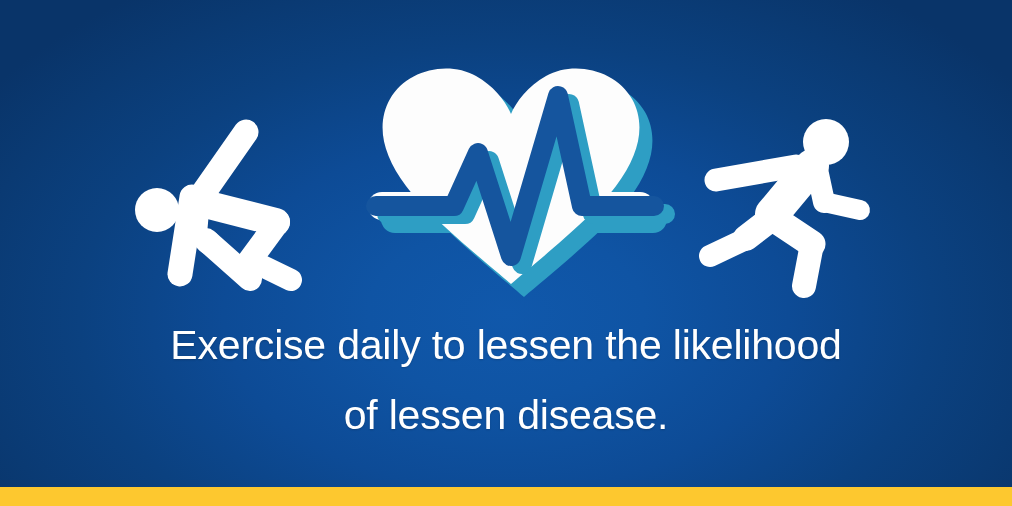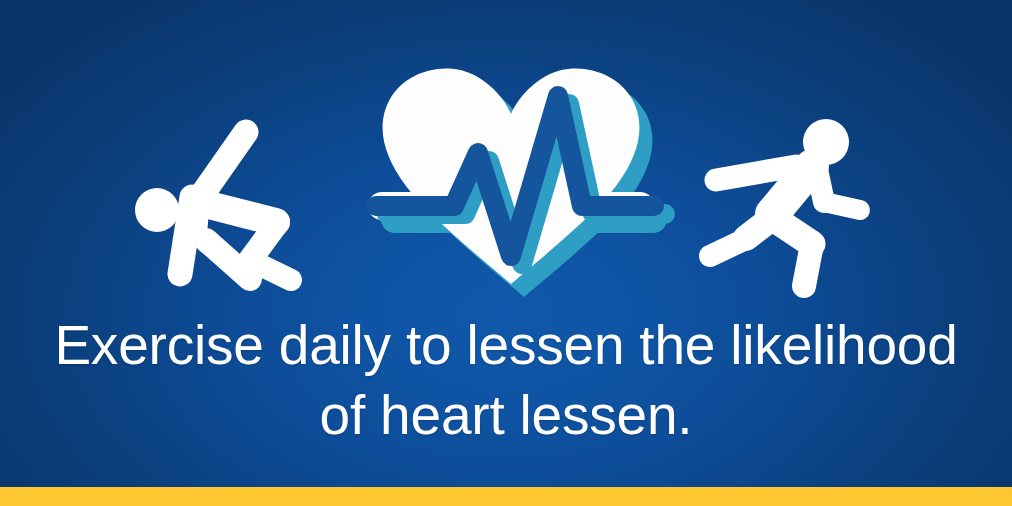--- a/index.html
+++ b/index.html
@@ -54,21 +54,21 @@
   .icon-wrap svg { display: block; width: 100%; height: 100%; overflow: visible; }
 
   
   #caption {
     position: absolute;
     left: 0;
     top: 310px;
     width: 1012px;
     text-align: center;
     color: #ffffff;
-    font-size: 55px;
+    font-size: 41px;
     line-height: 70px;
     letter-spacing: -0.2px;
     font-weight: 400;
     text-shadow: 0 1px 2px rgba(0,0,0,0.18);
   }
   #caption .cap-line { display: block; white-space: nowrap; }
 </style>
 </head>
 <body>
 
@@ -157,18 +157,18 @@
           <path d="M76 102 L112 126" stroke-width="27" fill="none"></path>
           <path d="M112 126 L104 168" stroke-width="24" fill="none"></path>
         </g>
       </svg>
     </div>
 
   </div>
 
   <div id="caption">
     <span class="cap-line">Exercise daily to lessen the likelihood</span>
-    <span class="cap-line">of heart lessen.</span>
+    <span class="cap-line">of lessen disease.</span>
   </div>
 
   <div id="bottom-bar"></div>
 
 </div>
 
 </body></html>

